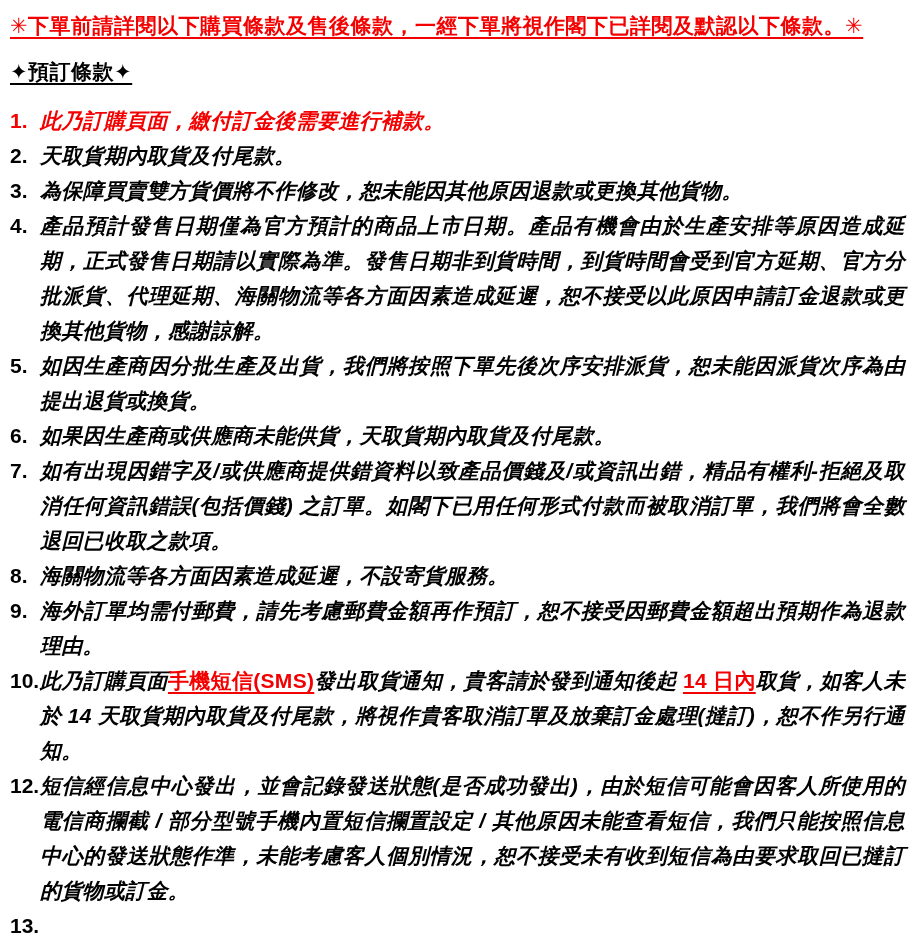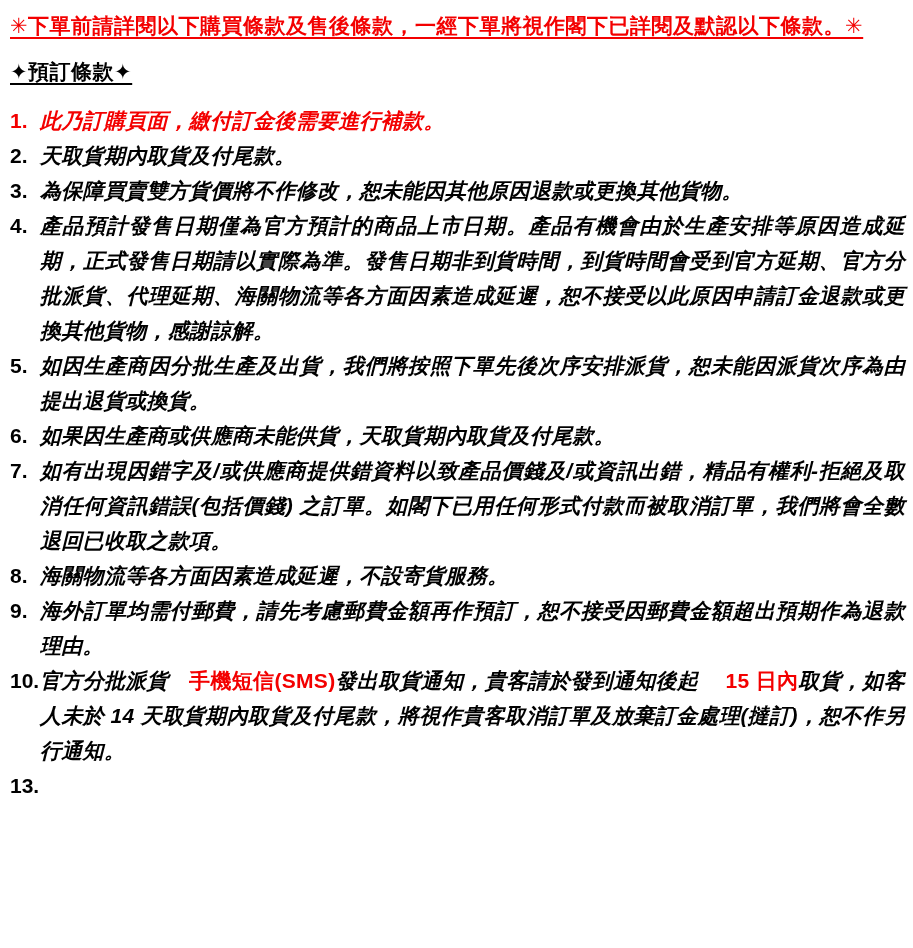--- a/index.html
+++ b/index.html
@@ -52,22 +52,22 @@
   }
   .term-body {
     flex: 1 1 auto;
     text-align: justify;
     letter-spacing: 0.3px;
   }
   .term.red-item, .term.red-item .term-num { color: #f30000; }
   .seg-plain { color: inherit; font-style: italic; }
   .seg-red-underline {
     color: #f30000;
+    text-decoration: underline;
     text-underline-offset: 4px;
-    margin-left: 21px;
   }
 </style>
 </head>
 <body>
 
 <div class="doc">
   <div class="notice">✳下單前請詳閱以下購買條款及售後條款，一經下單將視作閣下已詳閱及默認以下條款。✳</div>
 
   <div>
     <span class="section-title">✦預訂條款✦</span>
@@ -115,22 +115,26 @@
   </div>
 
   <div class="term">
     <span class="term-num">9.</span>
     <span class="term-body"><span class="seg-plain">海外訂單均需付郵費，請先考慮郵費金額再作預訂，恕不接受因郵費金額超出預期作為退款理由。</span></span>
   </div>
 
 
   <div class="term">
     <span class="term-num">10.</span>
-    <span class="term-body"><span class="seg-plain">官方分批派貨</span><span class="seg-red-underline">手機短信(SMS)</span><span class="seg-plain">發出取貨通知，貴客請於發到通知後起 </span><span class="seg-red-underline">15 日內</span><span class="seg-plain">取貨，如客人未於 14 天取貨期內取貨及付尾款，將視作貴客取消訂單及放棄訂金處理(撻訂)，恕不作另行通知。</span></span>
+    <span class="term-body"><span class="seg-plain">此乃訂購頁面</span><span class="seg-red-underline">手機短信(SMS)</span><span class="seg-plain">發出取貨通知，貴客請於發到通知後起 </span><span class="seg-red-underline">14 日內</span><span class="seg-plain">取貨，如客人未於 14 天取貨期內取貨及付尾款，將視作貴客取消訂單及放棄訂金處理(撻訂)，恕不作另行通知。</span></span>
   </div>
 
+  <div class="term">
+    <span class="term-num">12.</span>
+    <span class="term-body"><span class="seg-plain">短信經信息中心發出，並會記錄發送狀態(是否成功發出)，由於短信可能會因客人所使用的電信商攔截 / 部分型號手機內置短信攔置設定 / 其他原因未能查看短信，我們只能按照信息中心的發送狀態作準，未能考慮客人個別情況，恕不接受未有收到短信為由要求取回已撻訂的貨物或訂金。</span></span>
+  </div>
 
   <div class="term">
     <span class="term-num">13.</span>
     <span class="term-body"></span>
   </div>
 </div>
 </div>
 
 </body></html>

